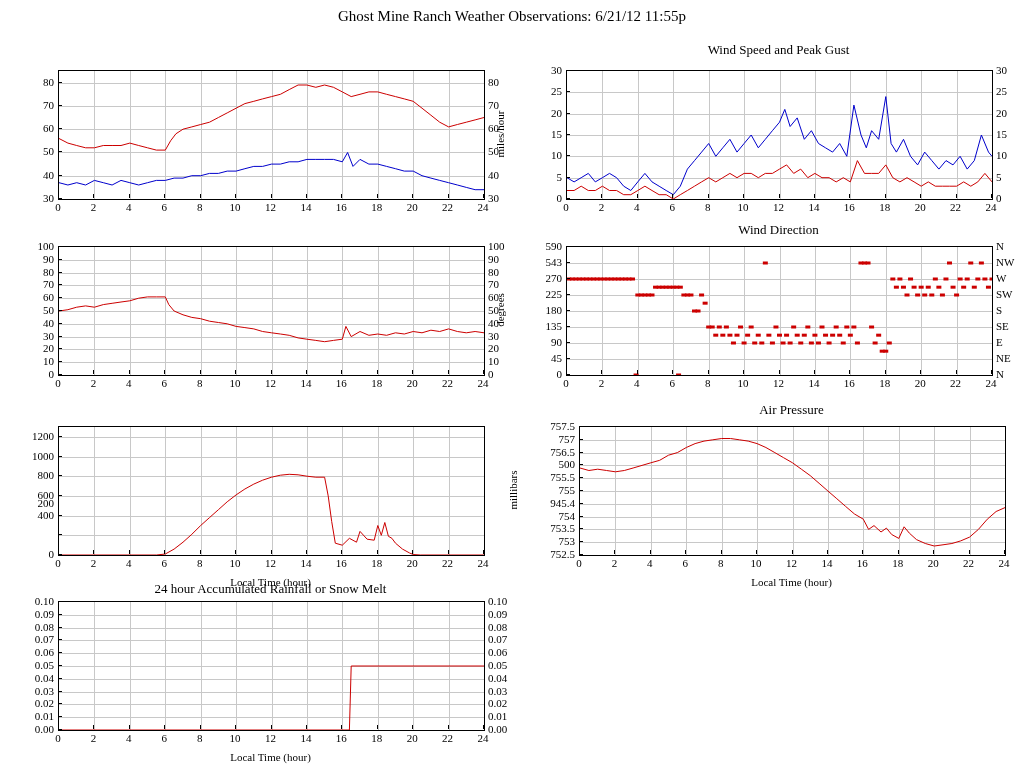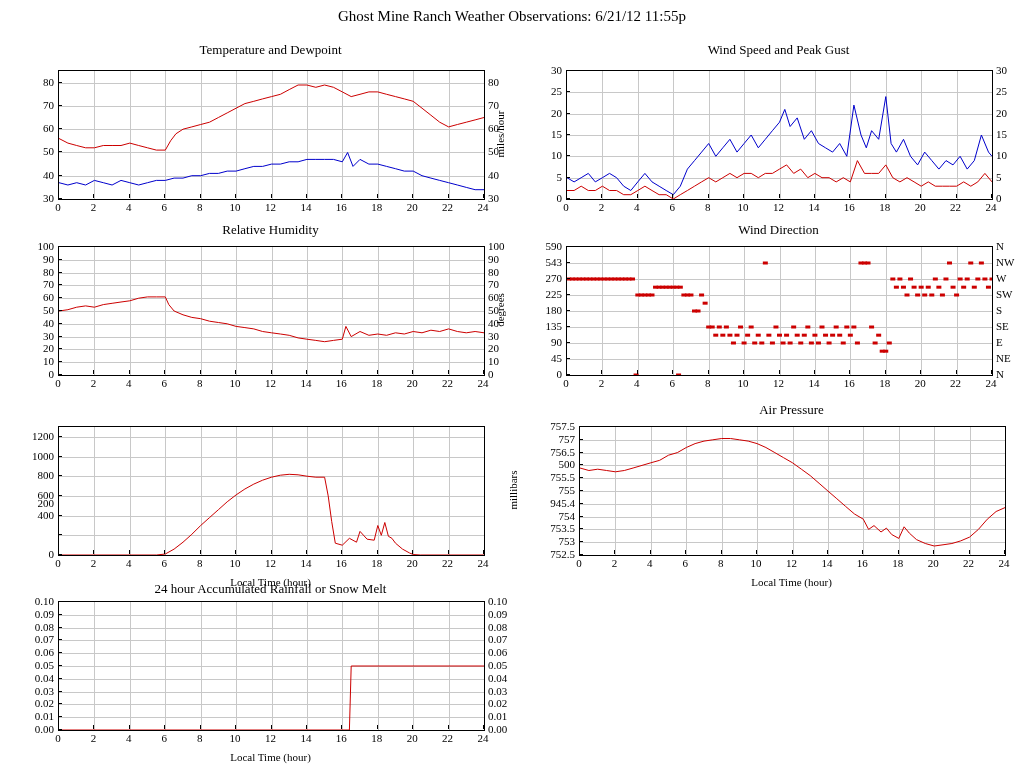--- a/index.html
+++ b/index.html
@@ -57,21 +57,20 @@
   }
   svg{display:block;}
 </style>
 </head>
 <body>
 
 <div id="main-title">Ghost Mine Ranch Weather Observations: 6/21/12 11:55p</div>
 
 <div id="panels">
     <div class="panel" style="left: 0px; top: 0px; width: 1024px; height: 768px; pointer-events: none;">
-      <div class="ptitle" style="top: 42px; left: 18px; width: 505px;">Temperature and Dewpoint</div>
       <div class="plotbox" style="left: 58px; top: 70px; width: 425px; height: 128px;">
         <div class="grid-v" style="left: 35px;"></div>
         <div class="grid-v" style="left: 71px;"></div>
         <div class="grid-v" style="left: 106px;"></div>
         <div class="grid-v" style="left: 142px;"></div>
         <div class="grid-v" style="left: 177px;"></div>
         <div class="grid-v" style="left: 213px;"></div>
         <div class="grid-v" style="left: 248px;"></div>
         <div class="grid-v" style="left: 283px;"></div>
         <div class="grid-v" style="left: 319px;"></div>
@@ -199,21 +198,20 @@
       <div class="ylab-r" style="left: 996px; top: 112.667px;">20</div>
       <div class="tick-h" style="left: 566px; width: 4px; top: 91px;"></div>
       <div class="ylab" style="left: 522px; width: 40px; top: 91.3333px;">25</div>
       <div class="ylab-r" style="left: 996px; top: 91.3333px;">25</div>
       <div class="tick-h" style="left: 566px; width: 4px; top: 70px;"></div>
       <div class="ylab" style="left: 522px; width: 40px; top: 70px;">30</div>
       <div class="ylab-r" style="left: 996px; top: 70px;">30</div>
       <div class="axis-name vert" style="left: 494px; top: 134px; transform: rotate(-90deg) translateX(-50%);">miles/hour</div>
     </div>
     <div class="panel" style="left: 0px; top: 0px; width: 1024px; height: 768px; pointer-events: none;">
-      <div class="ptitle" style="top: 222px; left: 18px; width: 505px;">Relative Humidity</div>
       <div class="plotbox" style="left: 58px; top: 246px; width: 425px; height: 128px;">
         <div class="grid-v" style="left: 35px;"></div>
         <div class="grid-v" style="left: 71px;"></div>
         <div class="grid-v" style="left: 106px;"></div>
         <div class="grid-v" style="left: 142px;"></div>
         <div class="grid-v" style="left: 177px;"></div>
         <div class="grid-v" style="left: 213px;"></div>
         <div class="grid-v" style="left: 248px;"></div>
         <div class="grid-v" style="left: 283px;"></div>
         <div class="grid-v" style="left: 319px;"></div>

